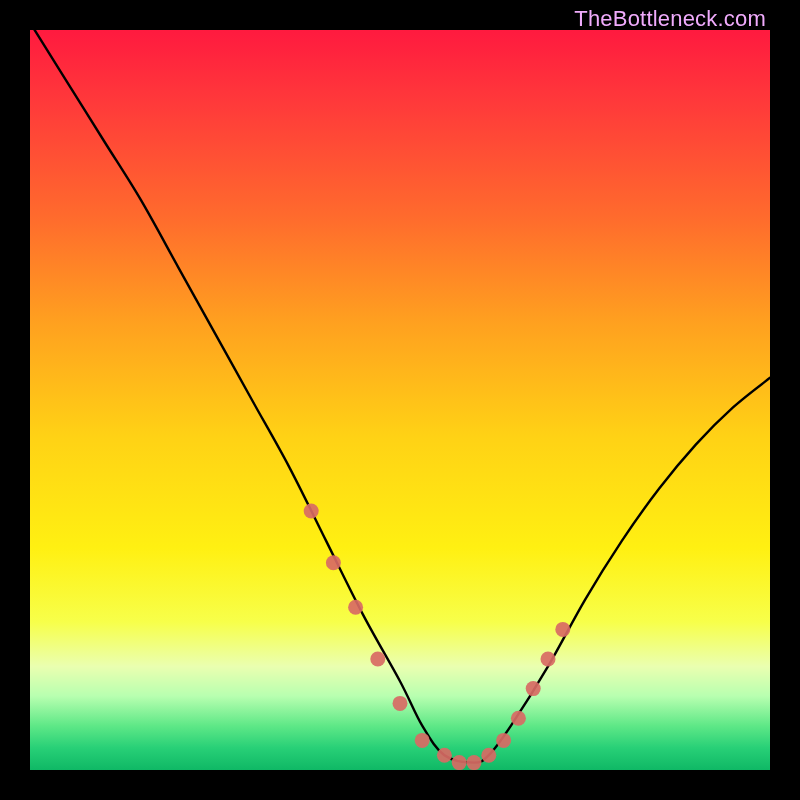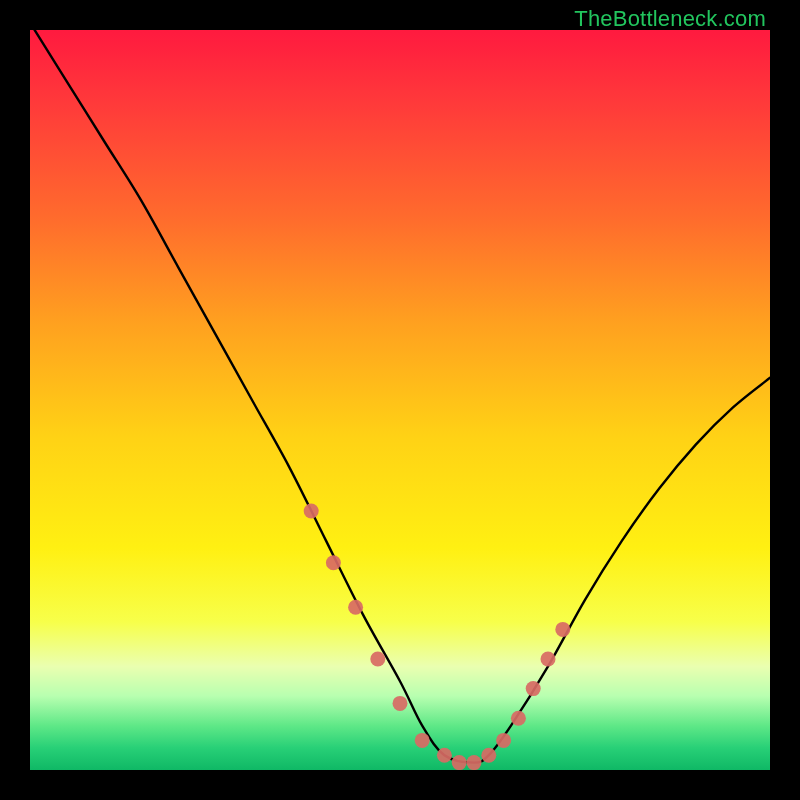--- a/index.html
+++ b/index.html
@@ -1,20 +1,20 @@
 <!DOCTYPE html>
 <html><head>
 <meta charset="utf-8">
 <style>
   * { margin: 0; padding: 0; box-sizing: border-box; }
   html, body { width: 800px; height: 800px; overflow: hidden; background: #000; font-family: Arial, sans-serif; }
   .frame { position: relative; width: 800px; height: 800px; background: #000; }
   .plot-area { position: absolute; left: 30px; top: 30px; width: 740px; height: 740px; }
   .gradient-bg { position: absolute; left: 0; top: 0; width: 100%; height: 100%; }
-  .watermark { position: absolute; top: 6px; right: 34px; color: #22c55e; font-size: 22px; font-weight: 500; letter-spacing: 0.2px; }
+  .watermark { position: absolute; top: 6px; right: 34px; color: #f0abfc; font-size: 22px; font-weight: 500; letter-spacing: 0.2px; }
   svg.curves { position: absolute; left: 0; top: 0; width: 100%; height: 100%; }
 </style>
 </head>
 <body>
 
 <div class="frame">
   <div class="watermark">TheBottleneck.com</div>
   <div class="plot-area">
     <svg class="gradient-bg" viewBox="0 0 740 740" preserveAspectRatio="none">
       <defs>

